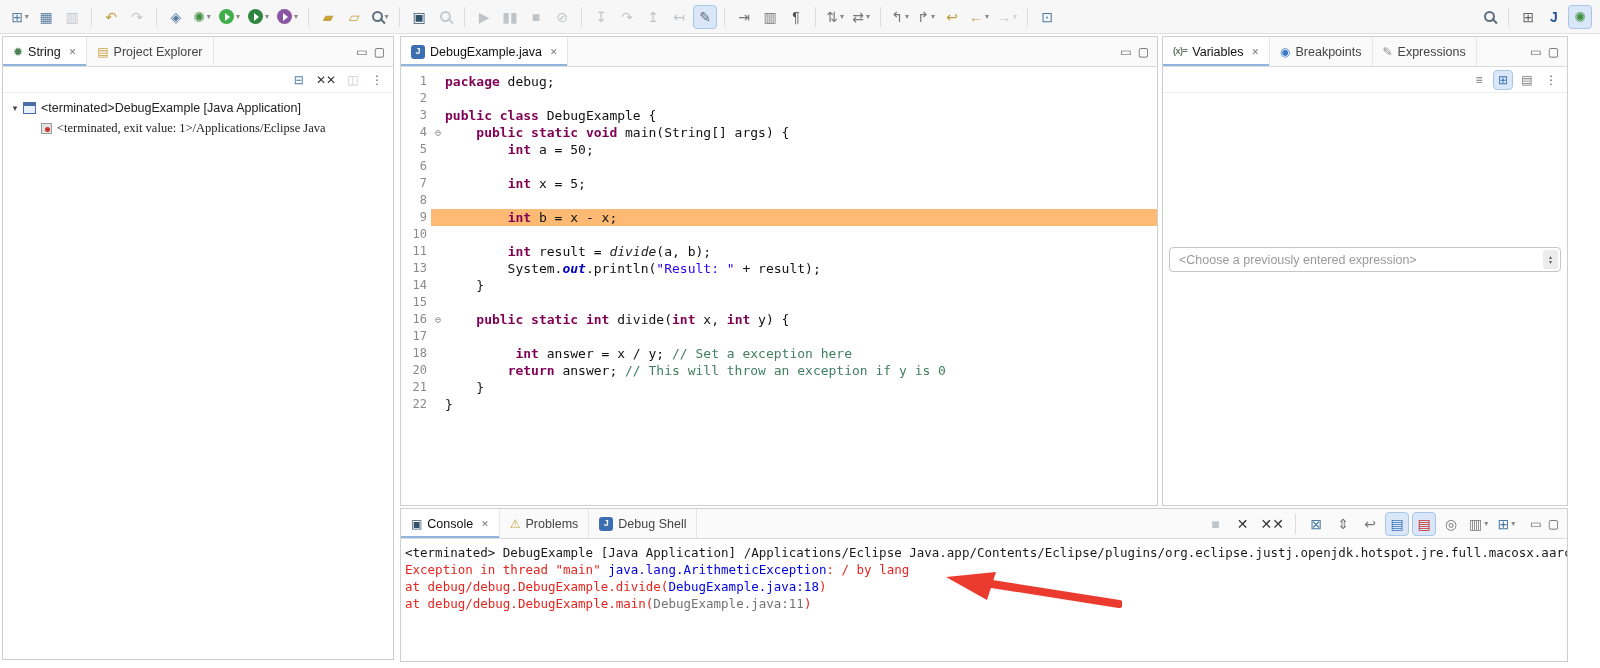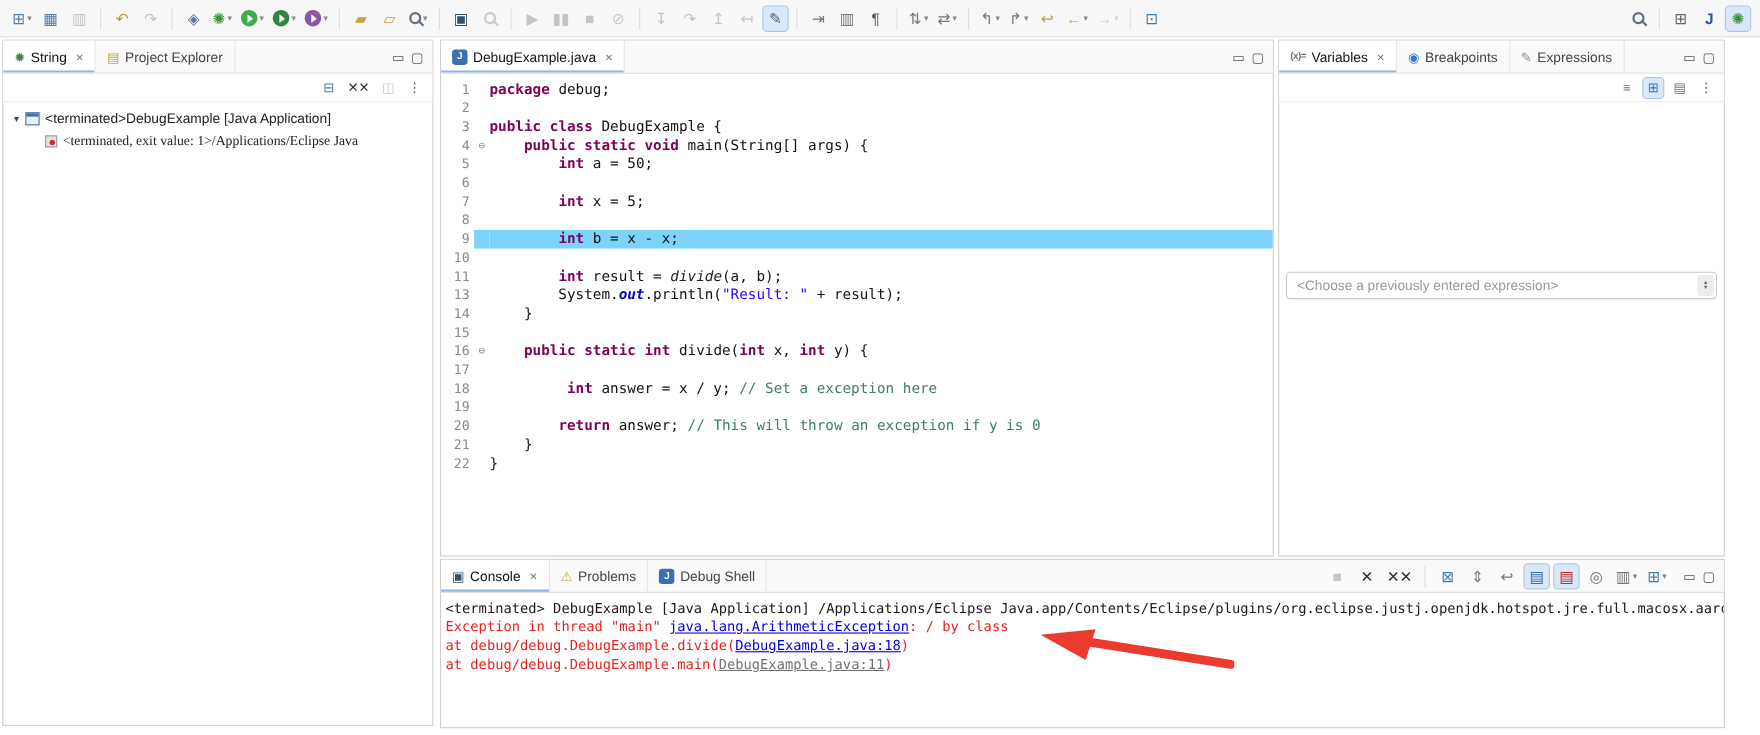--- a/index.html
+++ b/index.html
@@ -57,39 +57,39 @@
   .procicon::after{content:'';position:absolute;right:1px;bottom:1px;width:5px;height:5px;border-radius:50%;background:#cc3333}
   .tlab{font-size:12.5px;color:#222}
 
   
   #code{padding-top:6px;font-family:"DejaVu Sans Mono",monospace;font-size:13px}
   .crow{display:flex;height:17px;line-height:17px}
   .lnum{width:30px;text-align:right;padding-right:4px;color:#8a8a8a;font-size:12px;flex:0 0 30px}
   .fold{width:14px;font-size:10px;color:#888;text-align:center;flex:0 0 14px}
   .lbody{flex:1;overflow:hidden}
   .lbody pre{font:inherit;white-space:pre;display:inline}
-  .crow.hl .fold,.crow.hl .lbody{background:#7dd3fc}
+  .crow.hl .fold,.crow.hl .lbody{background:#fdba74}
   .t-k{color:#7f0055;font-weight:bold}
   .t-s{color:#2a00ff}
   .t-c{color:#3f7f5f}
   .t-f{color:#0000c0;font-weight:bold;font-style:italic}
   .t-i{font-style:italic}
   .t-p{color:#111}
 
   
   #expression-combo{position:absolute;left:6px;top:210px;right:6px;height:25px;border:1px solid #c6c6c6;
       border-radius:4px;background:#fff;display:flex;align-items:center;padding:0 2px 0 9px;color:#9a9a9a}
   .combo-text{flex:1;overflow:hidden;white-space:nowrap}
   .stepper{display:flex;flex-direction:column;align-items:center;justify-content:center;width:15px;height:19px;
       background:#ececec;border-radius:3px;font-size:6px;color:#666;line-height:5px}
 
   
   #console-body{position:relative;padding:5px 0 0 4px;font-family:"DejaVu Sans Mono",monospace;
       font-size:12.5px;line-height:17px;white-space:nowrap;overflow:hidden}
-  .cline a,.clink{text-decoration:underline;cursor:pointer}
+  .cline a,.clink{cursor:pointer}
 
   #arrow{position:absolute;left:942px;top:570px;z-index:40}
 </style>
 </head>
 <body>
 
 <div id="toolbar">
   <div id="toolbar-left" style="display:flex;align-items:center;gap:2px">
       <div class="tbi">
         <span class="glyph" style="color: rgb(90, 125, 160);">⊞</span>
@@ -376,25 +376,20 @@
       </div>
       <div class="crow">
         <span class="lnum">17</span>
         <span class="fold"></span>
         <span class="lbody"><pre></pre></span>
       </div>
       <div class="crow">
         <span class="lnum">18</span>
         <span class="fold"></span>
         <span class="lbody"><pre><span class="t-p">         </span><span class="t-k">int</span><span class="t-p"> answer = x / y; </span><span class="t-c">// Set a exception here</span></pre></span>
-      </div>
-      <div class="crow">
-        <span class="lnum">19</span>
-        <span class="fold"></span>
-        <span class="lbody"><pre></pre></span>
       </div>
       <div class="crow">
         <span class="lnum">20</span>
         <span class="fold"></span>
         <span class="lbody"><pre><span class="t-p">        </span><span class="t-k">return</span><span class="t-p"> answer; </span><span class="t-c">// This will throw an exception if y is 0</span></pre></span>
       </div>
       <div class="crow">
         <span class="lnum">21</span>
         <span class="fold"></span>
         <span class="lbody"><pre><span class="t-p">    }</span></pre></span>
@@ -504,21 +499,21 @@
           <span class="caret">▾</span>
         </div>
       </div>
       <div class="wbtns">
         <span class="wbtn">▭</span>
         <span class="wbtn">▢</span>
       </div>
     </div>
   <div id="console-body">
       <div class="cline" style="color: rgb(26, 26, 26);"><span>&lt;terminated&gt; DebugExample [Java Application] /Applications/Eclipse Java.app/Contents/Eclipse/plugins/org.eclipse.justj.openjdk.hotspot.jre.full.macosx.aarch64_21.0.4.v20240802-1551</span></div>
-      <div class="cline" style="color: rgb(229, 37, 31);"><span>Exception in thread "main" </span><span class="clink" style="color: rgb(0, 0, 224);">java.lang.ArithmeticException</span><span>: / by class</span></div>
+      <div class="cline" style="color: rgb(229, 37, 31);"><span>Exception in thread "main" </span><span class="clink" style="color: rgb(0, 0, 224);">java.lang.ArithmeticException</span><span>: / by lang</span></div>
       <div class="cline" style="color: rgb(229, 37, 31);"><span>        at debug/debug.DebugExample.divide(</span><span class="clink" style="color: rgb(0, 0, 224);">DebugExample.java:18</span><span>)</span></div>
       <div class="cline" style="color: rgb(229, 37, 31);"><span>        at debug/debug.DebugExample.main(</span><span class="clink" style="color: #737373;">DebugExample.java:11</span><span>)</span></div>
     </div>
 </div>
 
 <svg id="arrow" width="180" height="40" viewBox="0 0 180 40">
   <path id="arrow-shaft" d="M177 34 L50 14" stroke-width="8" stroke-linecap="round" fill="none" stroke="#ea3b2e"></path>
   <path id="arrow-head" d="M4 7 L54 2 L45 30 Z" fill="#ea3b2e"></path>
 </svg>
 

